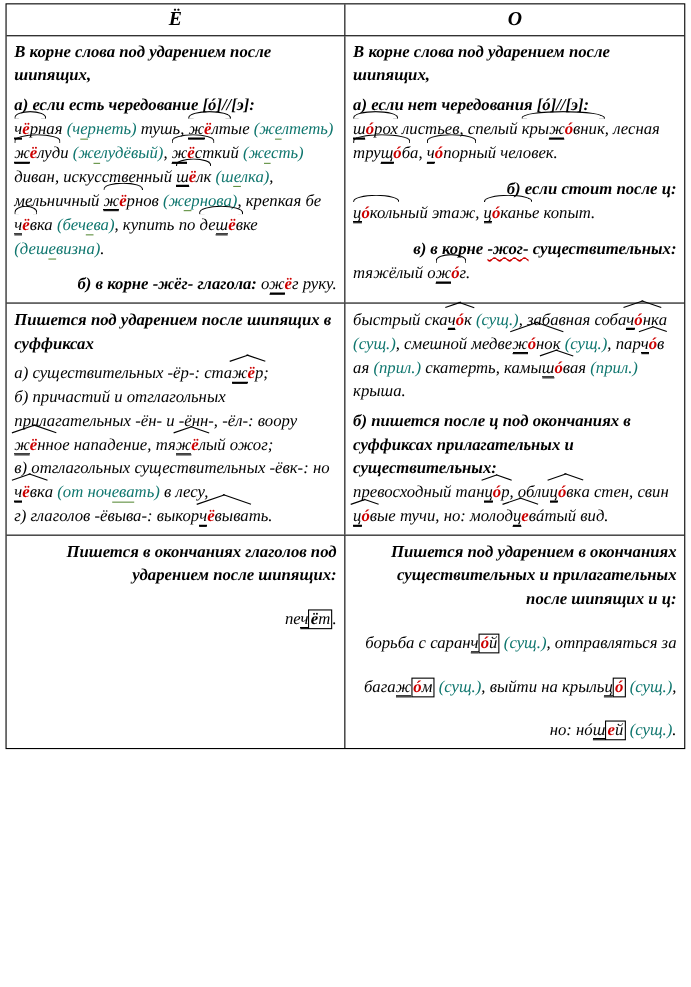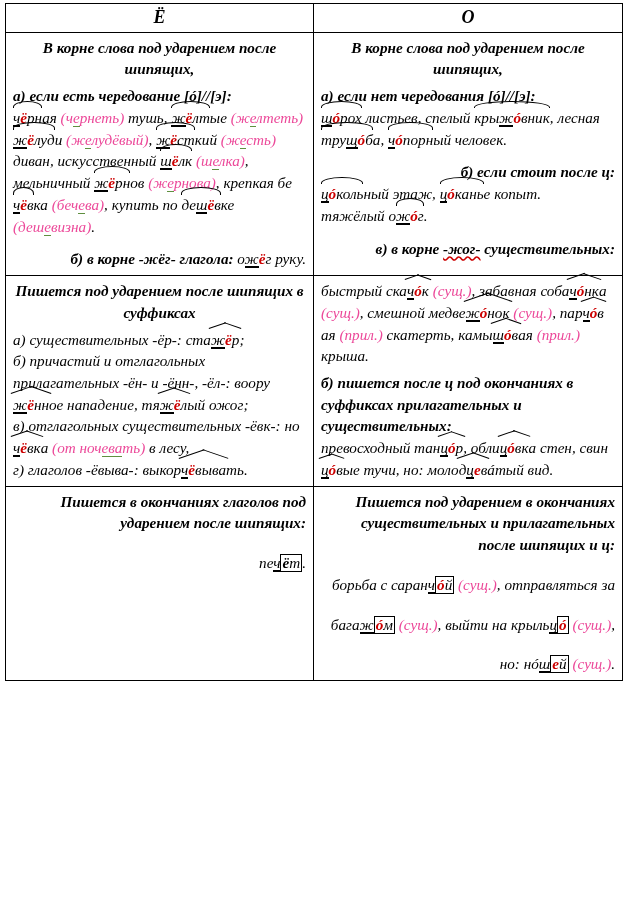--- a/index.html
+++ b/index.html
@@ -45,30 +45,30 @@
     line-height: 1.15;
   }
 
   
   .blk {
     font-style: italic;
     font-size: 15.2px;
     line-height: 1.43;
   }
   .blk.bold { font-weight: bold; }
-  .blk.center { text-align: center; }
+  .blk.center { }
   .blk + .blk { margin-top: 0px; }
   .blk.gap { margin-top: 11px; text-align: right; }
   .blk.gap-sm { margin-top: 5px; }
 
   
   
   .v { color: #cc0000; font-weight: bold; }
   
-  .g { color: #ec4899; }
+  .g { color: #0f766e; }
   .g .u { border-bottom: 1.5px solid #5f8f3f; }
 
   
   .d {
     border-bottom: 1px solid #000;
     box-shadow: inset 0 -3px 0 -2px #000;
     padding-bottom: 0px;
   }
 
   
@@ -146,22 +146,22 @@
       <div class="blk"><span class="root"><span class="arcline"></span><span class="d">ч</span><span class="v">ё</span>рн</span>ая <span class="g">(ч<span class="u">е</span>рнеть)</span> тушь, <span class="root"><span class="arcline"></span><span class="d">ж</span><span class="v">ё</span>лт</span>ые <span class="g">(ж<span class="u">е</span>лтеть)</span> <span class="root"><span class="arcline"></span><span class="d">ж</span><span class="v">ё</span>луд</span>и <span class="g">(ж<span class="u">е</span>лудёвый)</span>, <span class="root"><span class="arcline"></span><span class="d">ж</span><span class="v">ё</span>ст</span>кий <span class="g">(ж<span class="u">е</span>сть)</span> диван, искусственный <span class="root"><span class="arcline"></span><span class="d">ш</span><span class="v">ё</span>лк</span> <span class="g">(ш<span class="u">е</span>лка)</span>, мельничный <span class="root"><span class="arcline"></span><span class="d">ж</span><span class="v">ё</span>рн</span>ов <span class="g">(ж<span class="u">е</span>рнова)</span>, крепкая бе<span class="root"><span class="arcline"></span><span class="d">ч</span><span class="v">ё</span>в</span>ка <span class="g">(беч<span class="u">е</span>ва)</span>, купить по <span class="root"><span class="arcline"></span>де<span class="d">ш</span><span class="v">ё</span>в</span>ке <span class="g">(деш<span class="u">е</span>визна)</span>.</div>
       <div class="blk bold gap">б) в корне -жёг- глагола: <span style="font-weight:normal">о<span class="d">ж</span><span class="v">ё</span>г руку.</span></div>
     </div>
 
     <div class="cell">
       <div class="blk bold center">В корне слова под ударением после шипящих,</div>
       <div class="blk bold gap-sm">а) если нет чередования [ó]//[э]:</div>
       <div class="blk"><span class="root"><span class="arcline"></span><span class="d">ш</span><span class="v">ó</span>рох</span> листьев, спелый <span class="root"><span class="arcline"></span>кры<span class="d">ж</span><span class="v">ó</span>вник</span>, лесная <span class="root"><span class="arcline"></span>тру<span class="d">щ</span><span class="v">ó</span>б</span>а, <span class="root"><span class="arcline"></span><span class="d">ч</span><span class="v">ó</span>порн</span>ый человек.</div>
       <div class="blk bold gap">б) если стоит после ц:</div>
       <div class="blk"><span class="root"><span class="arcline"></span><span class="d">ц</span><span class="v">ó</span>коль</span>ный этаж, <span class="root"><span class="arcline"></span><span class="d">ц</span><span class="v">ó</span>кань</span>е копыт.</div>
+      <div class="blk bold gap">в) в корне <span class="wavy">-жог-</span> существительных:</div>
       <div class="blk">тяжёлый о<span class="root"><span class="arcline"></span><span class="d">ж</span><span class="v">ó</span>г</span>.</div>
-      <div class="blk bold gap">в) в корне <span class="wavy">-жог-</span> существительных:</div>
     </div>
   </div>
 
   <div class="row">
 
     <div class="cell left">
       <div class="blk bold center">Пишется под ударением после шипящих в суффиксах</div>
       <div class="blk gap-sm">а) существительных -ёр-: стa<span class="suf"><span class="hat"></span><span class="d">ж</span><span class="v">ё</span>р</span>;</div>
       <div class="blk">б) причастий и отглагольных прилагательных -ён- и -ённ-, -ёл-: воору<span class="suf"><span class="hat"></span><span class="d">ж</span><span class="v">ё</span>нн</span>ое нападение, тя<span class="suf"><span class="hat"></span><span class="d">ж</span><span class="v">ё</span>л</span>ый ожог;</div>
       <div class="blk">в) отглагольных существительных -ёвк-: но<span class="suf"><span class="hat"></span><span class="d">ч</span><span class="v">ё</span>вк</span>а <span class="g">(от ноч<span class="u">ева</span>ть)</span> в лесу,</div>

